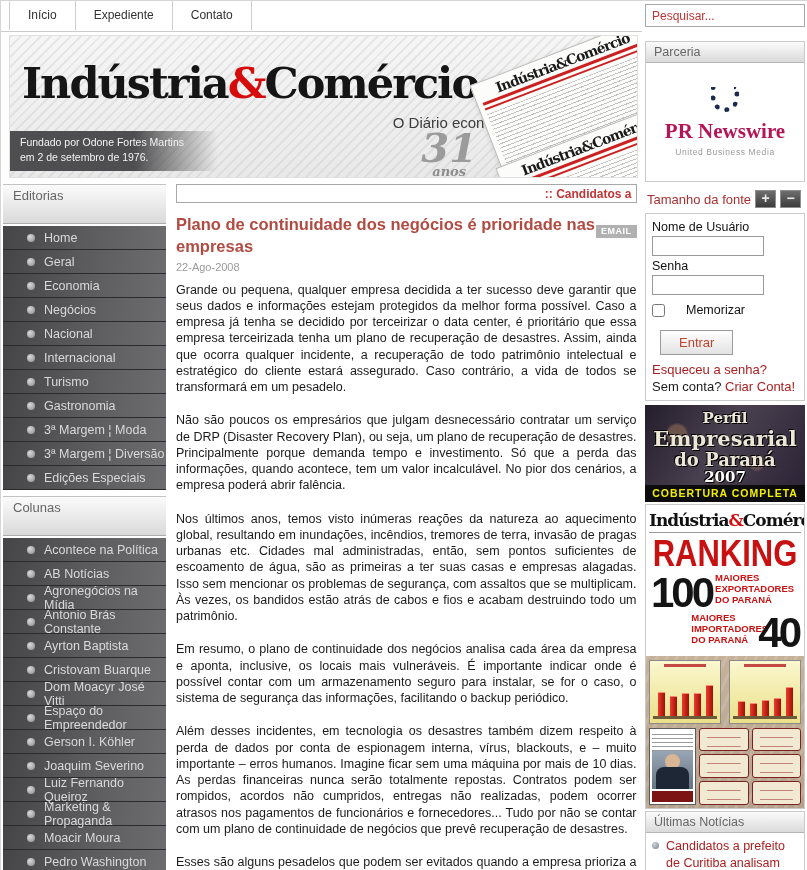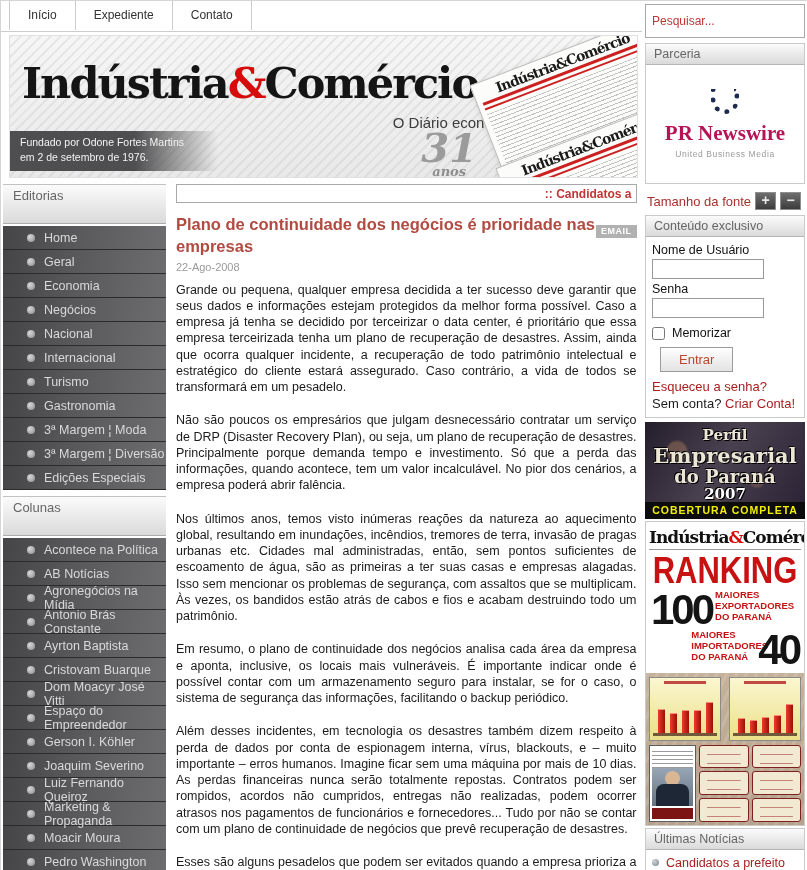--- a/index.html
+++ b/index.html
@@ -55,36 +55,36 @@
     text-align:right; padding:2px 4px; font-size:12px; font-weight:bold; color:#c03535;
     overflow:hidden; white-space:nowrap; }
   .title-row { display:flex; justify-content:space-between; align-items:flex-start; }
   .article-title { font-size:16.5px; font-weight:bold; color:#b14b41; line-height:1.35; width:420px; margin:4px 0 3px; }
   .email-badge { margin-top:16px; background:#b1b1b1; color:#fff; font-size:9px; font-weight:bold; letter-spacing:.5px; padding:1px 5px 2px; cursor:pointer; }
   .date { color:#9a9a9a; font-size:11px; margin-bottom:9px; }
   .para { font-size:12.5px; color:#1b1b1b; text-align:justify; line-height:1.3; margin-bottom:17px; }
 
   
   .right-col { position:absolute; left:644px; top:0; width:160px; }
-  .search-input { width:100%; height:34px; border:1px solid #a8a8a8; color:#c03535; font-size:12px; padding:3px 6px; margin:3px 0 5px; font-family:"Liberation Sans", sans-serif; }
+  .search-input { width:100%; height:23px; border:1px solid #a8a8a8; color:#c03535; font-size:12px; padding:3px 6px; margin:3px 0 14px; font-family:"Liberation Sans", sans-serif; }
   .box { border:1px solid #cacaca; background:#fff; margin-bottom:4px; }
   .box-header { height:21px; line-height:20px; background:linear-gradient(#fbfbfb,#dadada); border-bottom:1px solid #b5b5b5; color:#666; font-size:12.5px; padding-left:8px; }
 
   .parceria-body { height:118px; display:flex; flex-direction:column; align-items:center; justify-content:center; cursor:pointer; }
   .pr-u { width:28px; height:25px; border-left:5px dotted #1d2c4e; border-right:5px dotted #1d2c4e; border-bottom:5px dotted #1d2c4e; border-radius:0 0 15px 15px; margin-bottom:7px; }
   .pr-name { font-family:"Liberation Serif", serif; font-weight:bold; font-size:21px; color:#b51457; letter-spacing:0; }
   .pr-sub { font-size:8.5px; color:#9a9a9a; letter-spacing:.6px; margin-top:3px; }
 
   .fontsize-row { display:flex; align-items:center; gap:4px; padding:4px 0 5px 2px; font-size:13px; color:#a83030; }
   .fs-btn { width:21px; height:18px; background:linear-gradient(#6e6e6e,#3c3c3c); color:#e8e8e8; border:1px solid #8e8e8e; font-weight:bold; font-size:14px; line-height:14px; text-align:center; cursor:pointer; }
 
   .login-body { padding:3px 6px 6px; font-size:12.5px; color:#111; }
   .login-label { display:block; margin:3px 0 2px; }
   .login-input { width:112px; height:20px; border:1px solid #999; font-size:12px; padding:0 4px; }
-  .remember-row { display:flex; align-items:center; gap:7px; margin:8px 0 6px; }
+  .remember-row { display:flex; align-items:center; gap:21px; margin:8px 0 12px; }
   .entrar-btn { margin:1px 0 7px 8px; padding:4px 18px; background:linear-gradient(#fefefe,#e3e3e3); border:1px solid #9b9b9b; color:#c0452f; font-size:13px; cursor:pointer; font-family:"Liberation Sans", sans-serif; }
   .link-red { display:block; color:#aa2020; font-size:13px; text-decoration:none; cursor:pointer; margin-bottom:2px; }
   .noaccount { font-size:13px; color:#1a1a1a; }
   .noaccount .link-red { display:inline; }
 
   .perfil-banner { position:relative; height:97px; margin-bottom:2px; cursor:pointer; text-align:center; overflow:hidden;
     background:
       radial-gradient(circle at 20% 30%, rgba(160,120,90,.5) 0 6%, transparent 8%),
       radial-gradient(circle at 70% 60%, rgba(150,110,95,.4) 0 5%, transparent 7%),
       radial-gradient(circle at 45% 75%, rgba(120,90,80,.45) 0 5%, transparent 7%),
@@ -349,21 +349,20 @@
       </div>
     </div>
 
     <div class="fontsize-row">
       <span>Tamanho da fonte</span>
       <span class="fs-btn">+</span>
       <span class="fs-btn">−</span>
     </div>
 
     <div class="box">
-      <div class="box-header">Conteúdo exclusivo</div>
       <div class="login-body">
         <label class="login-label">Nome de Usuário</label>
         <input class="login-input" type="text" style="">
         <label class="login-label">Senha</label>
         <input class="login-input" type="password" style="">
         <div class="remember-row">
           <input type="checkbox" style="">
           <span>Memorizar</span>
         </div>
         <button class="entrar-btn">Entrar</button>

